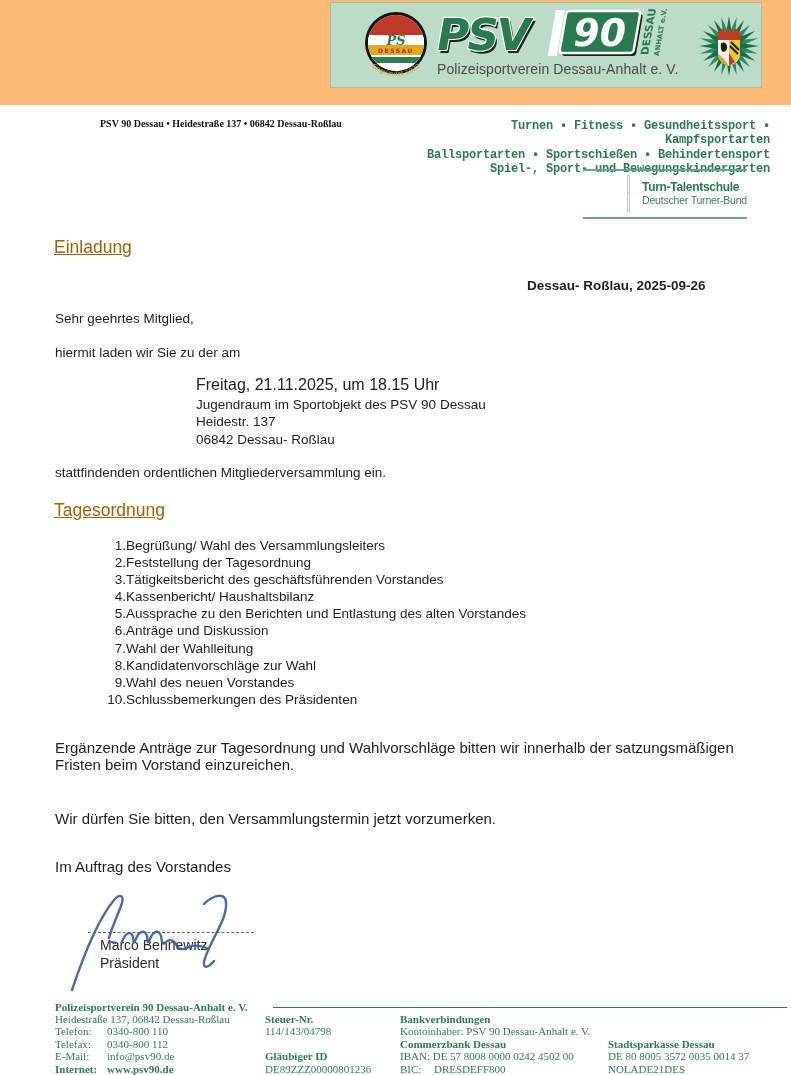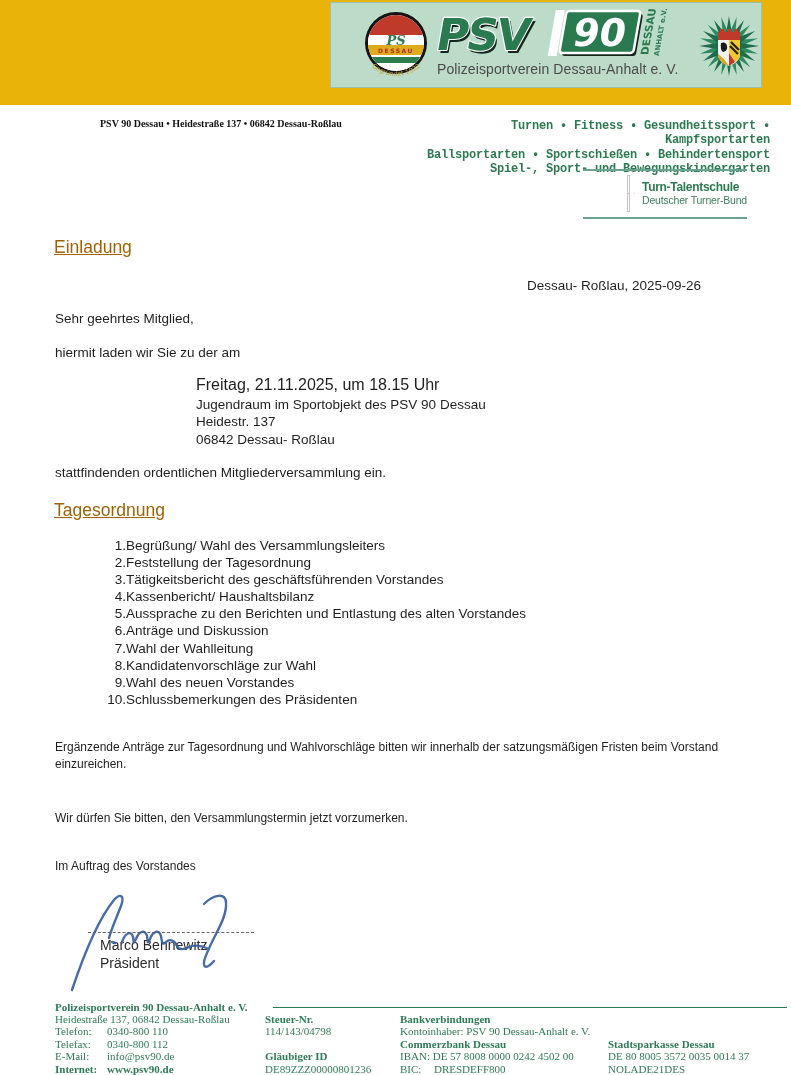--- a/index.html
+++ b/index.html
@@ -3,21 +3,21 @@
 <meta charset="utf-8">
 <style>
   html,body{margin:0;padding:0;}
   body{
     width:791px;height:1075px;background:#ffffff;position:relative;overflow:hidden;
     font-family:"Liberation Sans",sans-serif;color:#1f1f1f;
   }
   .abs{position:absolute;}
 
   
-  .band{left:0;top:0;width:791px;height:105px;background:#eab308;}
+  .band{left:0;top:0;width:791px;height:105px;background:#fdba74;}
   .logo-panel{left:330px;top:2px;width:432px;height:86px;background:#bddbc9;border:1px solid #9cc2ac;box-sizing:border-box;}
   .logo-subtitle{left:106px;top:58px;width:270px;font-size:14px;color:#4b4b4b;letter-spacing:.1px;}
 
   
   .sender-line{left:100px;top:118px;font-family:"Liberation Serif",serif;font-weight:bold;font-size:10px;color:#111;}
   .sports{left:420px;top:119px;width:350px;text-align:right;font-family:Liberation Mono, monospace;
           font-weight:bold;font-size:12px;line-height:14.4px;color:#2c7a52;letter-spacing:-.2px;}
 
   
   .tt{left:583px;top:169px;width:164px;}
@@ -27,32 +27,32 @@
   .tt-logo-b{width:33px;height:37px;background:#fff;margin-left:4px;}
   .tt-text{margin-left:7px;padding-top:5px;white-space:nowrap;}
   .tt-title{font-size:12px;font-weight:bold;color:#2c7a4f;letter-spacing:-.3px;}
   .tt-sub{font-size:10.5px;color:#3d8060;letter-spacing:-.2px;}
   .tt-line2{border-top:2px solid #6aa392;height:0;margin-top:4px;}
 
   
   .heading{font-size:17.5px;color:#a16207;text-decoration:underline;}
   .h-einladung{left:54px;top:237px;}
   .h-tages{left:54px;top:500px;}
-  .date{left:527px;top:278px;font-size:13.5px;}
+  .date{left:527px;top:278px;font-size:13.5px;font-weight:bold;}
   .bodyline{font-size:13.5px;}
   .salutation{left:55px;top:311px;}
   .intro{left:55px;top:345px;}
   .event{left:196px;top:376px;font-size:13.5px;line-height:17.2px;}
   .event-main{font-size:16px;margin-bottom:3px;}
   .aftermeeting{left:55px;top:465px;}
   .agenda{left:0;top:538px;width:760px;}
   .agenda-row{display:flex;height:17.1px;font-size:13.5px;}
   .agenda-num{width:126px;text-align:right;}
   .agenda-txt{}
-  .para{left:55px;width:720px;font-size:12px;line-height:17.2px;}
+  .para{left:55px;width:720px;font-size:15px;line-height:17.2px;}
   .para1{top:739px;}
   .para2{top:810px;}
   .para3{top:858px;}
 
   
   .sig{left:62px;top:888px;width:200px;height:105px;}
   .sig-dash{position:absolute;left:26px;top:44px;width:166px;border-top:1.5px dashed #666;}
   .sig-names{position:absolute;left:38px;top:49px;font-size:14px;line-height:17.5px;color:#2b2b2b;}
   .sig-svg{position:absolute;left:0;top:0;}
 

